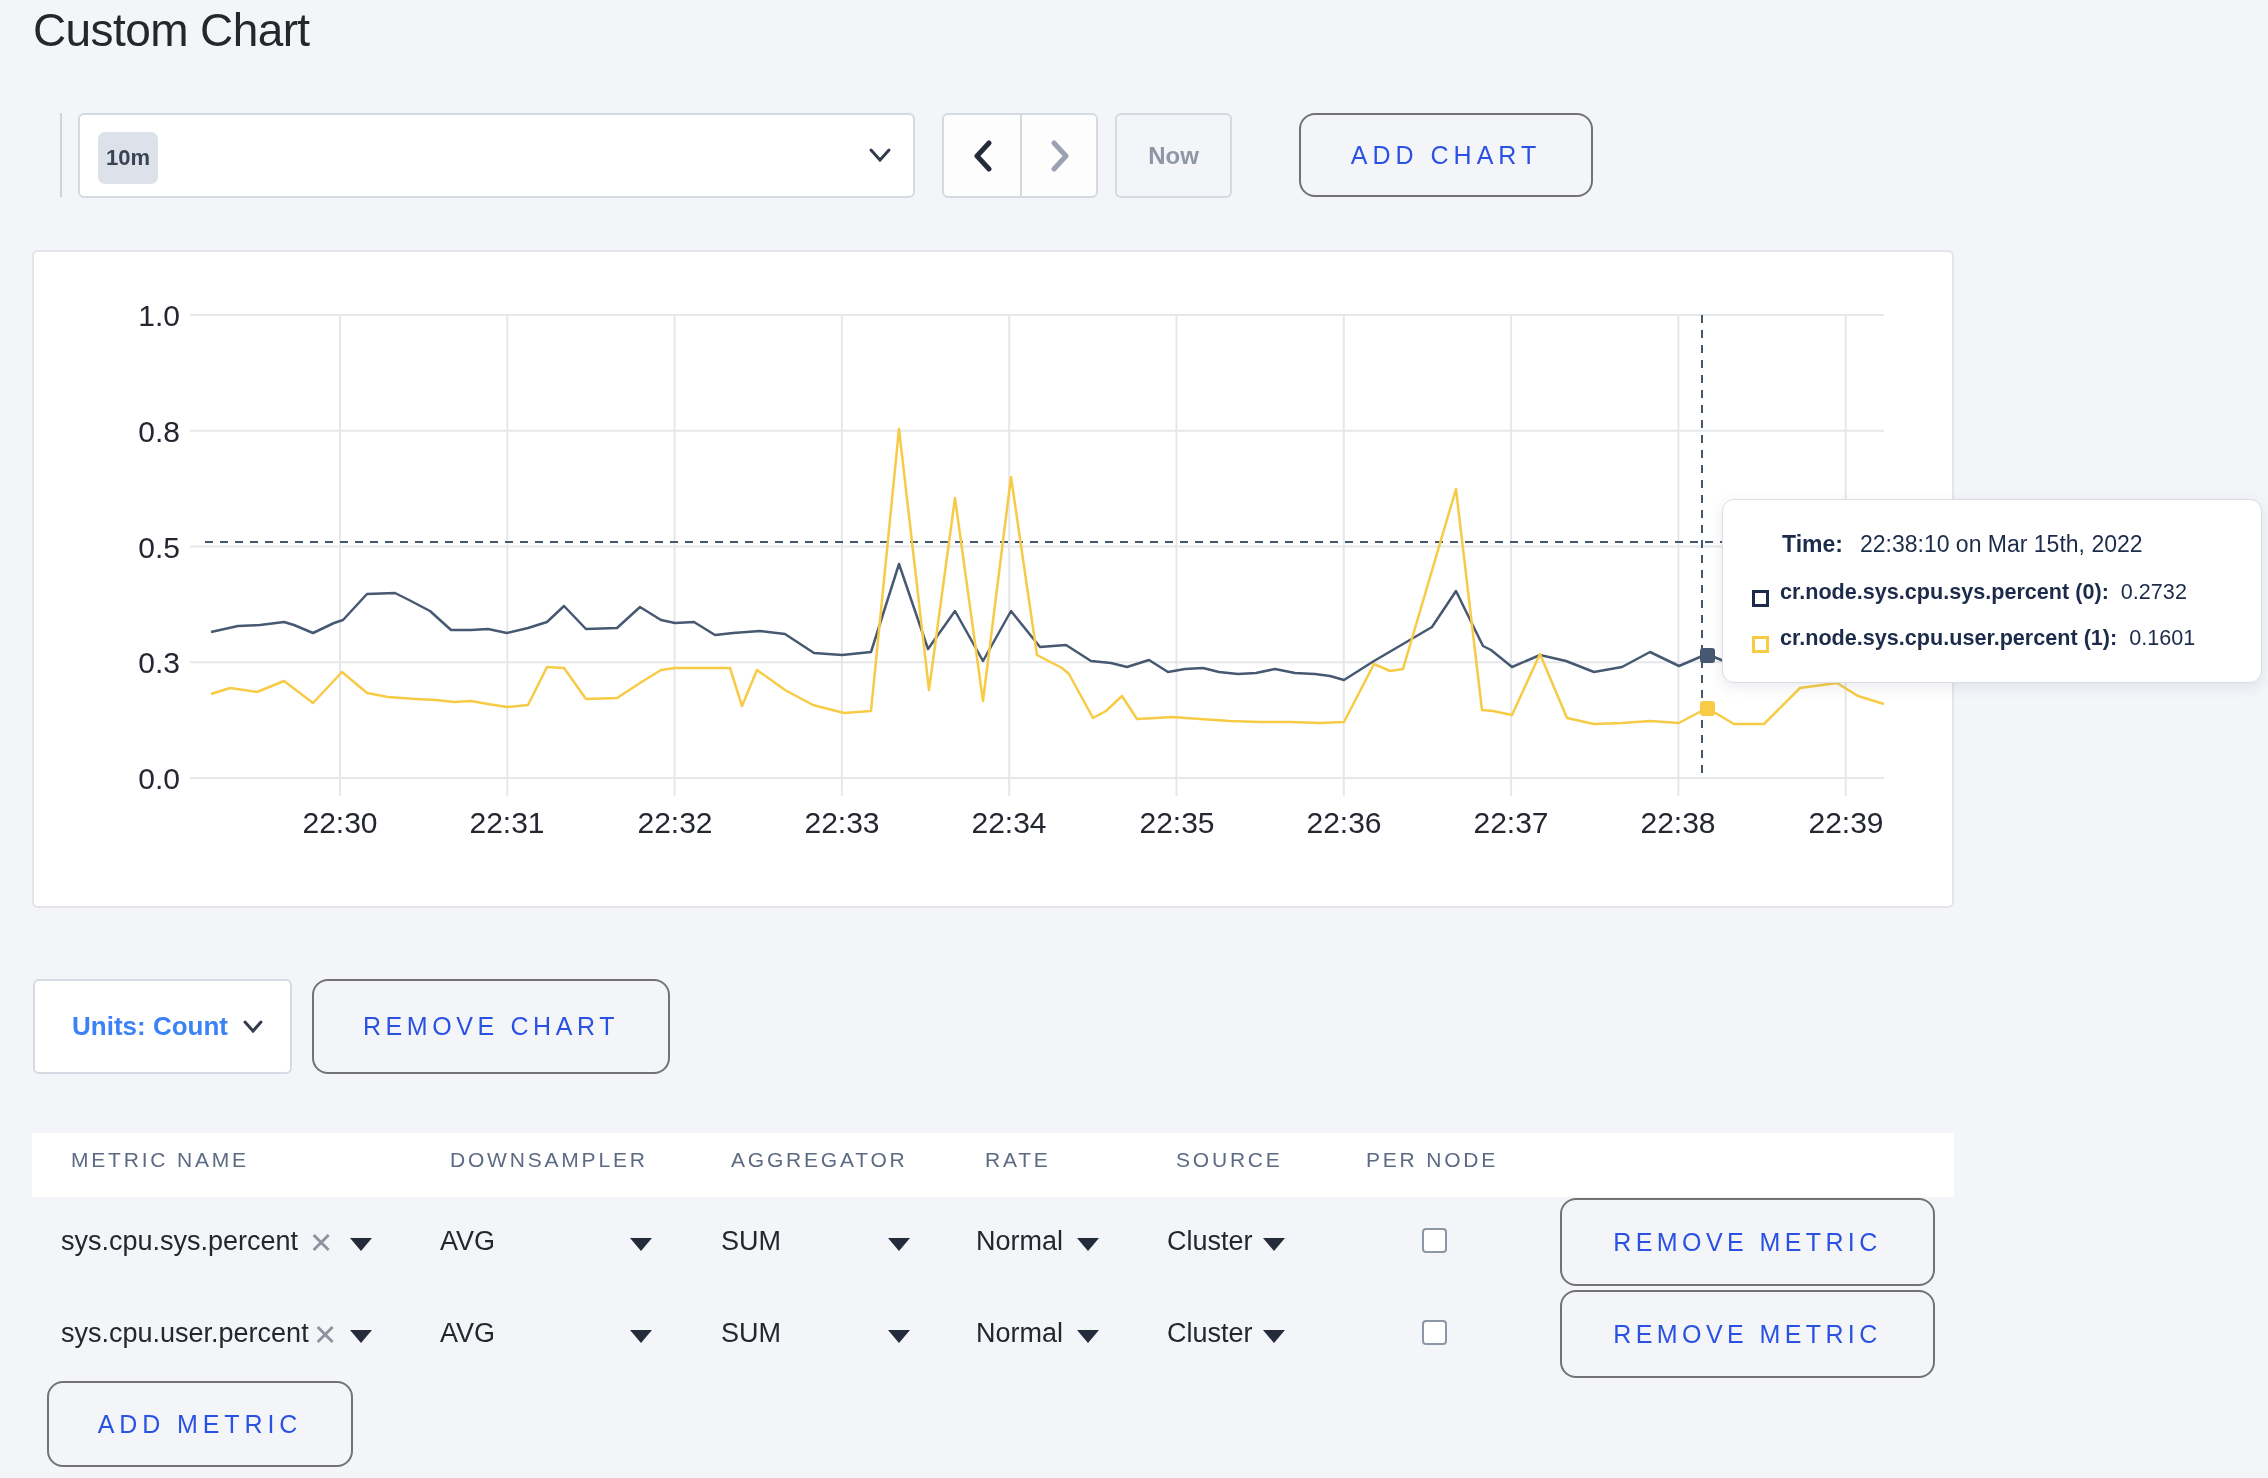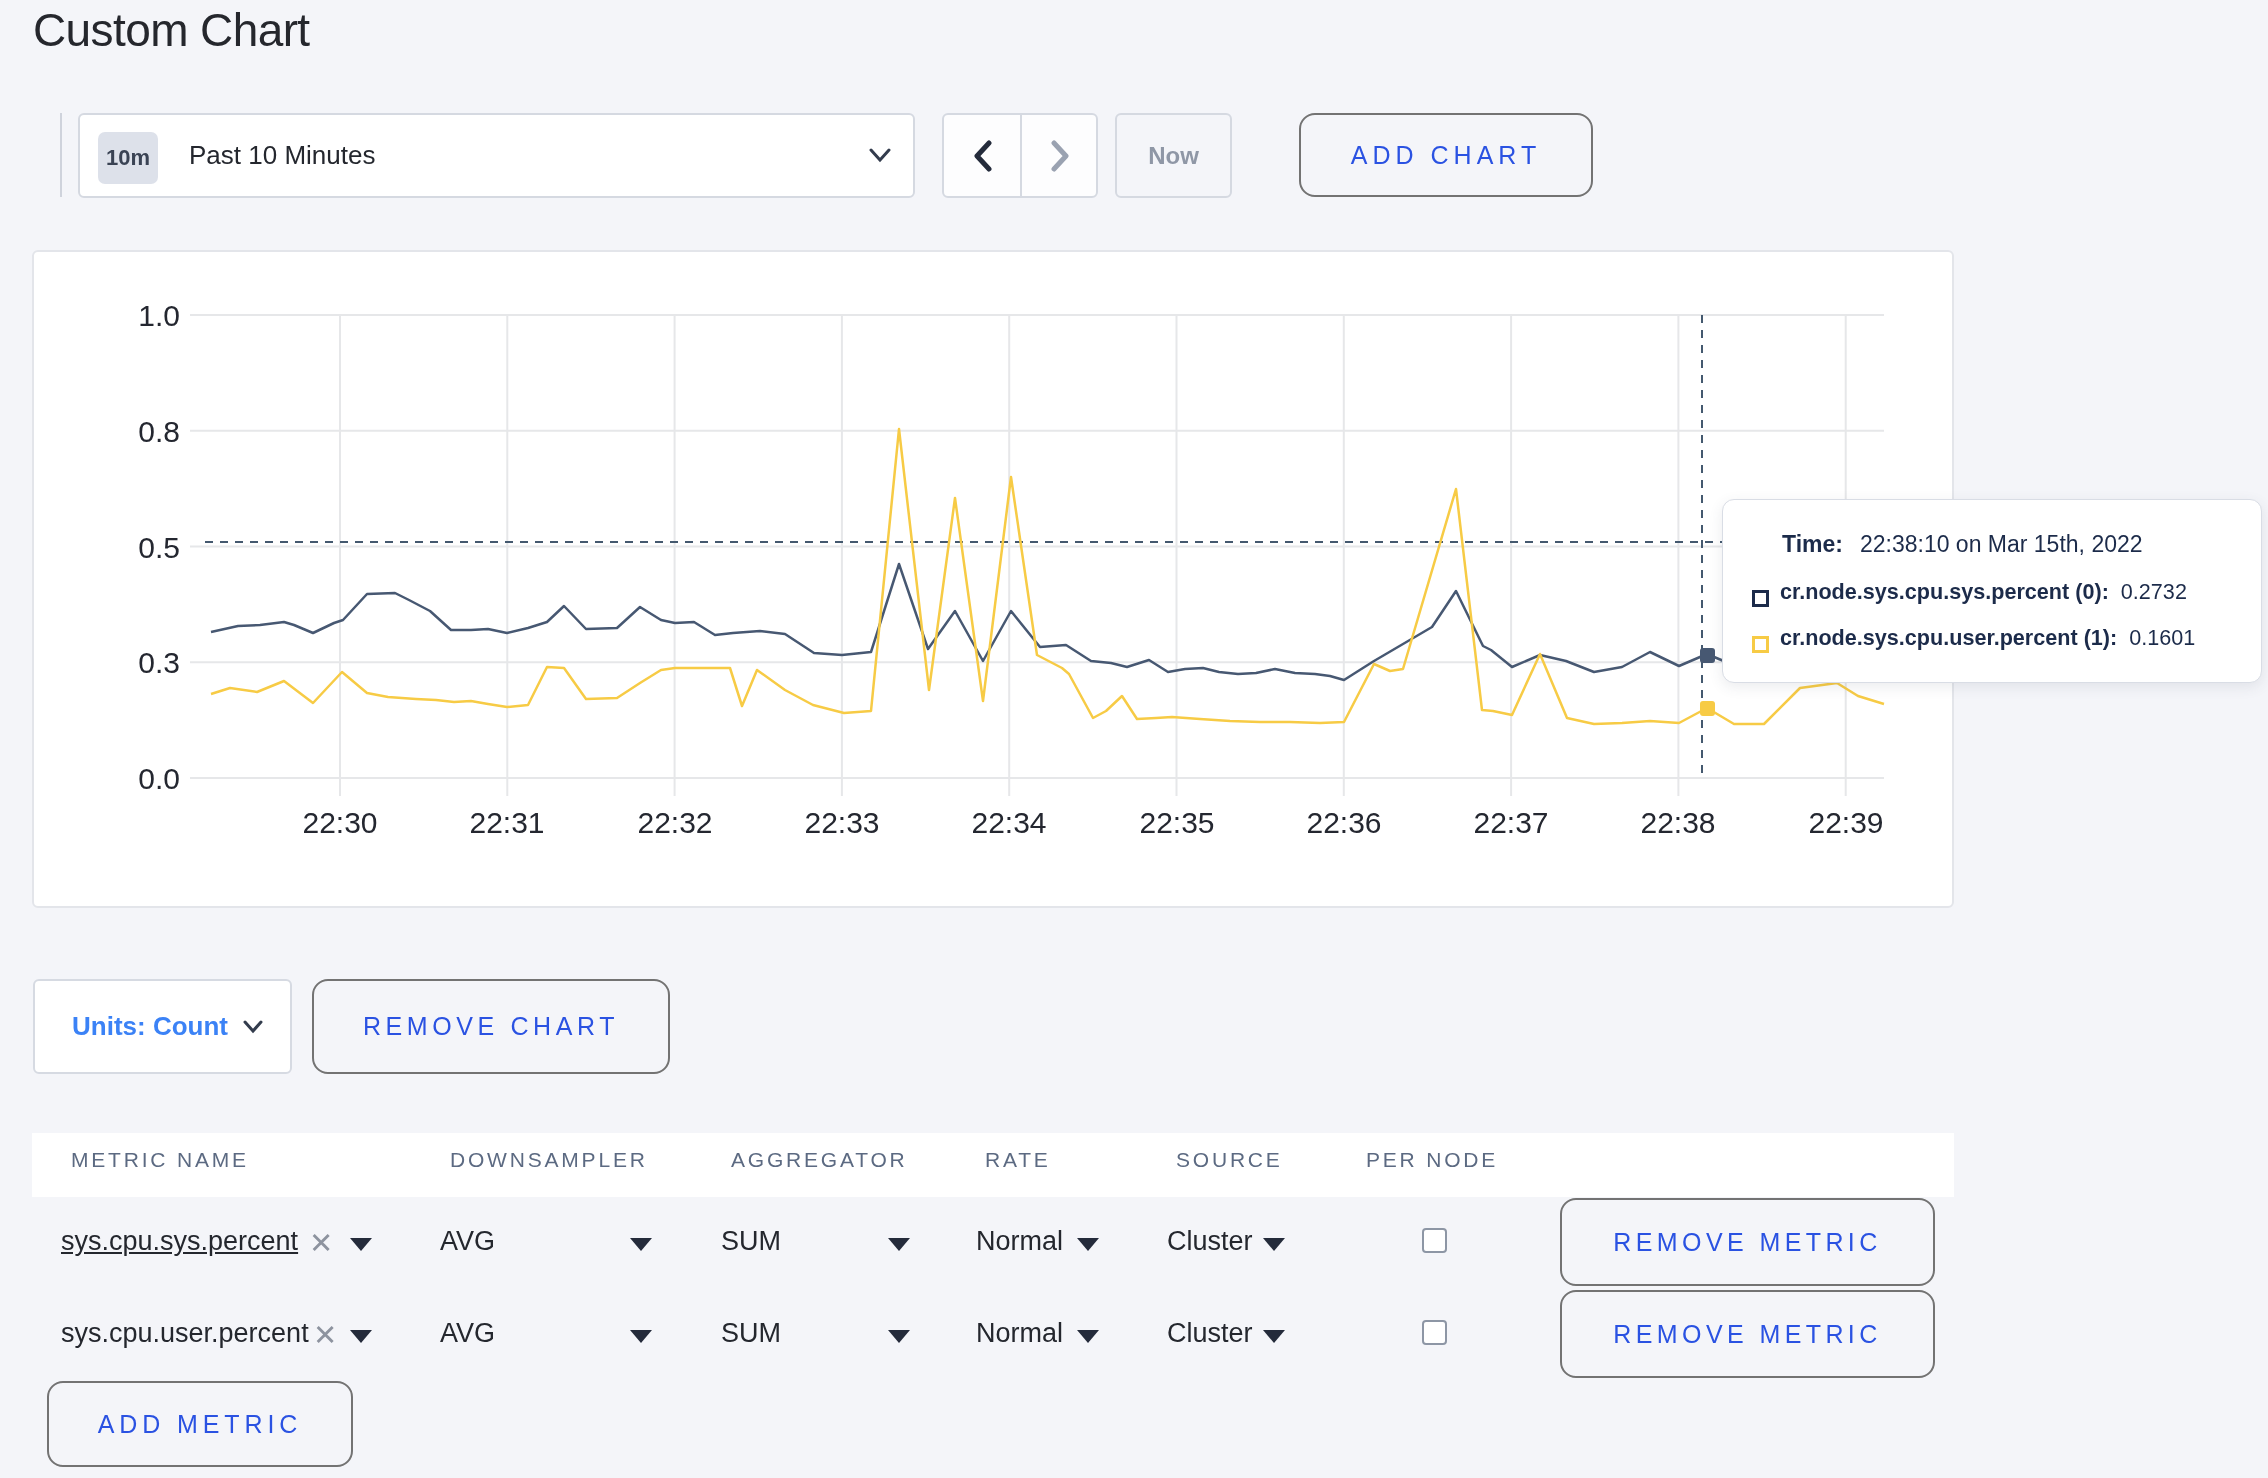--- a/index.html
+++ b/index.html
@@ -10,21 +10,20 @@
 </style>
 </head>
 <body>
 
 <h1>Custom Chart</h1>
 
 <div class="abs" style="left:60px; top:113px; width:2px; height:84px; background:#cfd3dc;"></div>
 
 <div class="abs" style="left:78px; top:113px; width:837px; height:85px; background:#fff; border:2px solid #d5d9e1; border-radius:6px;">
   <div class="abs" style="left:18px; top:17px; width:60px; height:52px; background:#dde1ea; border-radius:7px; display:flex; align-items:center; justify-content:center; font-size:22px; font-weight:700; color:#3a4354;">10m</div>
-  <div class="abs" style="left:109px; top:0; height:81px; display:flex; align-items:center; font-size:26px; color:#24272e;">Past 10 Minutes</div>
   <svg class="abs" style="left:789px; top:33px;" width="22" height="15" viewBox="0 0 22 15">
       <path d="M2 2 L11 12 L20 2" fill="none" stroke="#333c4d" stroke-width="3" stroke-linecap="round"></path>
     </svg>
 </div>
 
 <div class="abs" style="left:942px; top:113px; width:156px; height:85px; background:#fdfdfe; border:2px solid #d5d9e1; border-radius:6px;">
   <div class="abs" style="left:76px; top:0; width:2px; height:81px; background:#d5d9e1;"></div>
   <svg class="abs" style="left:28px; top:25px;" width="22" height="32" viewBox="0 0 22 32">
       <path d="M17 3 L5 16 L17 29" fill="none" stroke="#242b3b" stroke-width="5" stroke-linecap="round" stroke-linejoin="round"></path>
     </svg>
@@ -109,21 +108,21 @@
 <div class="abs" style="top:1148px; left:0; width:2268px; height:28px; font-size:21px; letter-spacing:2.8px; color:#5c6a82;">
   <span class="abs" style="left:71px;">METRIC NAME</span>
   <span class="abs" style="left:450px;">DOWNSAMPLER</span>
   <span class="abs" style="left:731px;">AGGREGATOR</span>
   <span class="abs" style="left:985px;">RATE</span>
   <span class="abs" style="left:1176px;">SOURCE</span>
   <span class="abs" style="left:1366px;">PER NODE</span>
 </div>
 
 <div class="abs" style="top:1226px; left:0; width:2268px; height:36px; font-size:27px; color:#24272e;">
-  <span class="abs" style="left:61px;text-decoration:underline;">sys.cpu.sys.percent</span>
+  <span class="abs" style="left:61px;">sys.cpu.sys.percent</span>
   <span class="abs" style="left:309px; color:#8d939f; font-size:29px;">✕</span>
   <svg class="abs" style="left:350px; top:12px;" width="22" height="14" viewBox="0 0 22 14">
       <path d="M0 0 H22 L11 13 Z" fill="#242b3b"></path>
     </svg>
   <span class="abs" style="left:440px;">AVG</span>
   <svg class="abs" style="left:630px; top:12px;" width="22" height="14" viewBox="0 0 22 14">
       <path d="M0 0 H22 L11 13 Z" fill="#242b3b"></path>
     </svg>
   <span class="abs" style="left:721px;">SUM</span>
   <svg class="abs" style="left:888px; top:12px;" width="22" height="14" viewBox="0 0 22 14">

